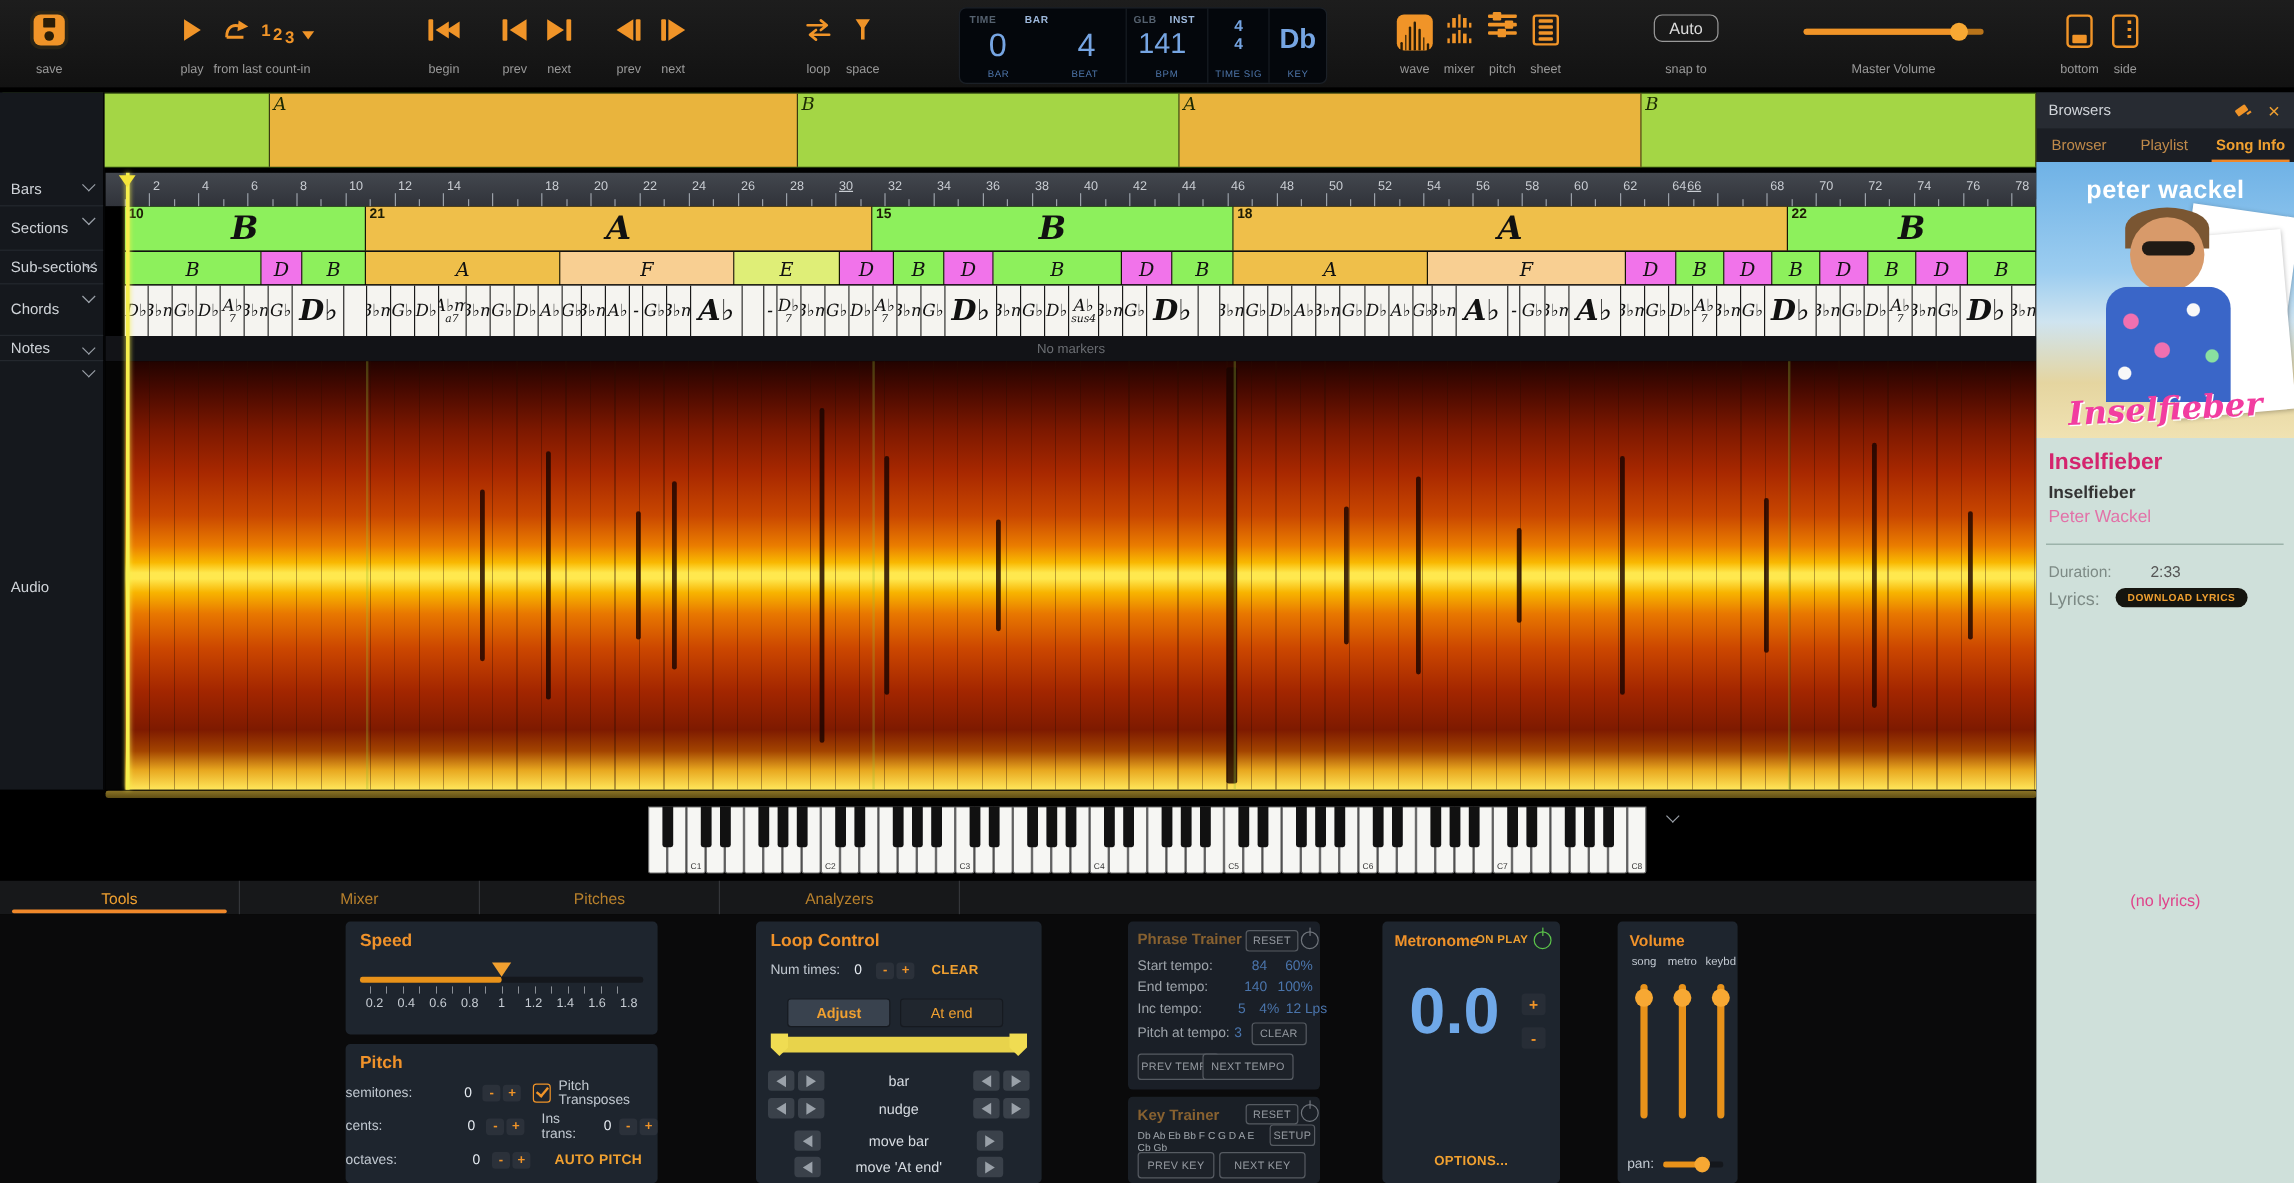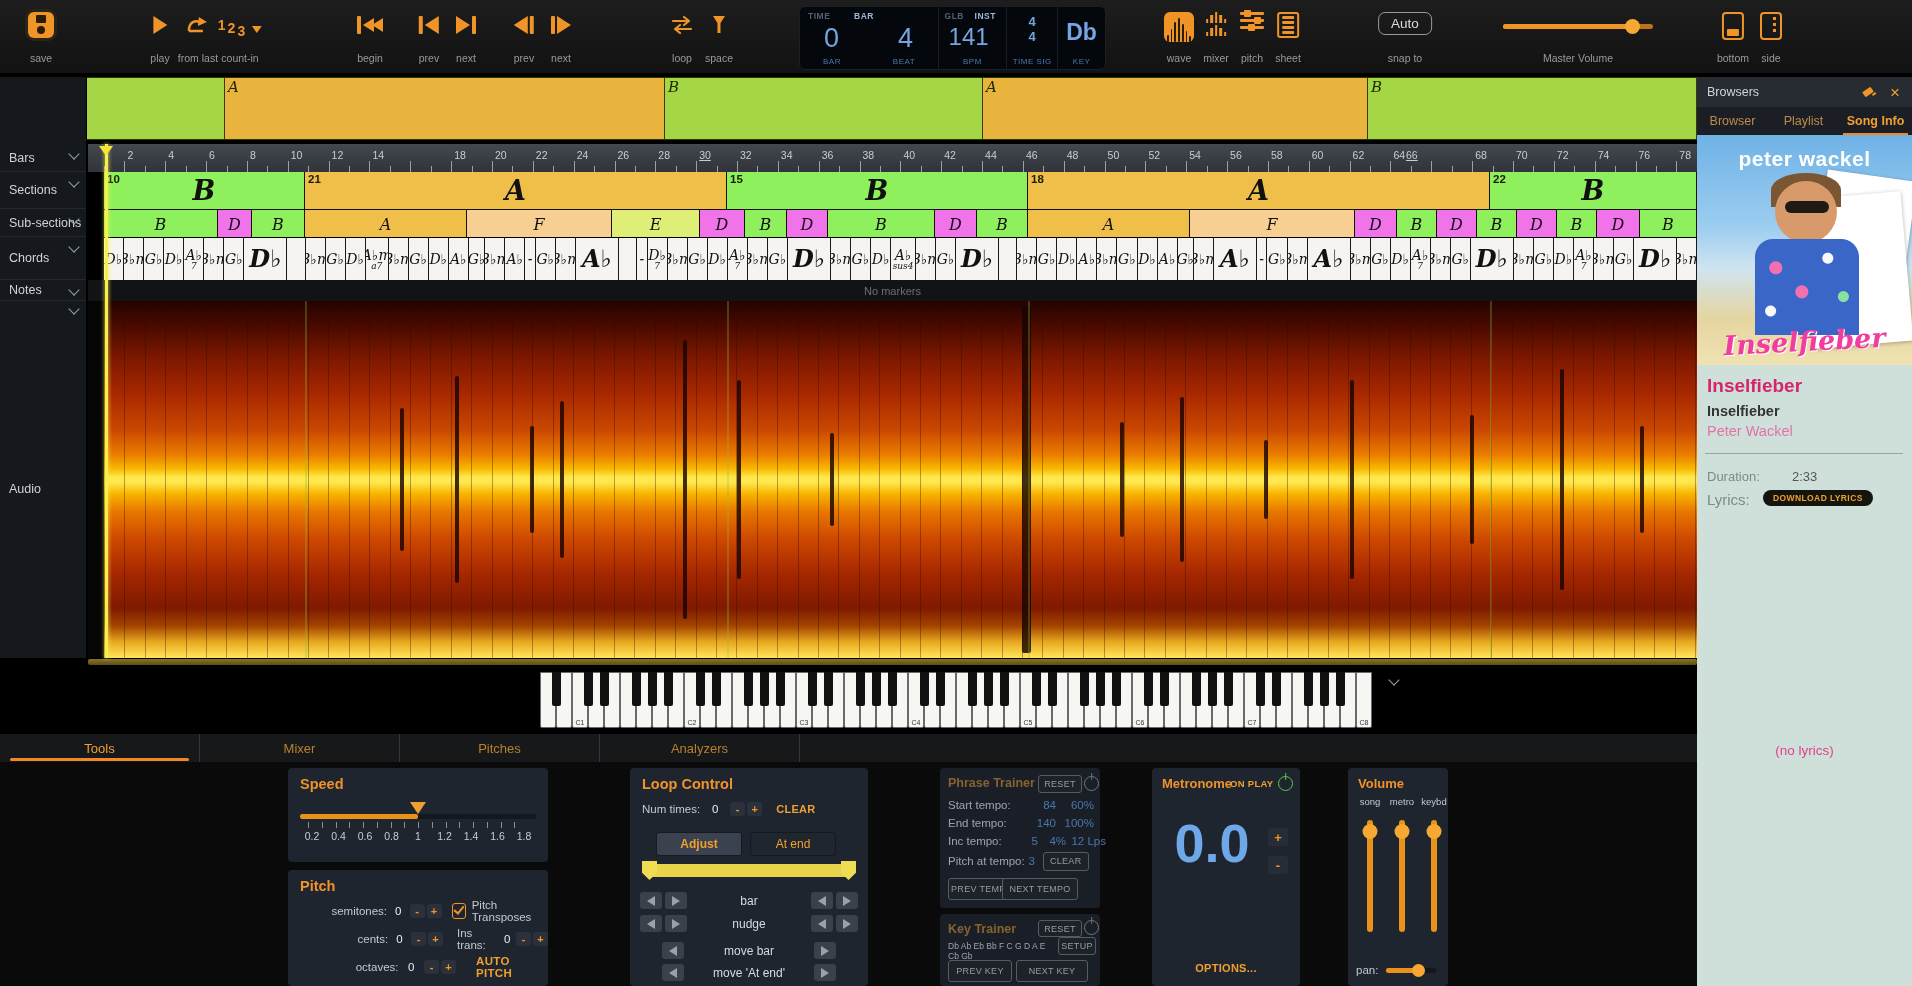--- a/index.html
+++ b/index.html
@@ -152,21 +152,21 @@
   
   #speed-track{position:absolute;left:12px;top:46px;width:236px;height:5px;background:#14171c;border-radius:2px;}
   #speed-fill{position:absolute;left:0;top:0;height:5px;background:#e8921a;border-radius:2px;}
   #speed-thumb{position:absolute;top:-12px;width:0;height:0;border-left:8px solid transparent;border-right:8px solid transparent;border-top:12px solid #f0a030;}
   #speed-tickmarks{position:absolute;left:20px;top:54px;width:220px;height:6px;
       background:repeating-linear-gradient(90deg,#8a8f96 0 1px,transparent 1px 13.75px);}
   #speed-ticks{position:absolute;left:12px;top:62px;width:236px;display:flex;justify-content:space-between;}
   #speed-ticks span{font-size:10.5px;color:#c6ccd3;width:24px;text-align:center;}
   
   .prow{position:absolute;left:0;width:100%;height:18px;display:flex;align-items:center;}
-  .prow .rl{width:96px;text-align:right;padding-left:16px;}
+  .prow .rl{width:96px;}
   .prow .rv{width:26px;text-align:center;}
   .cb{width:14px;height:14px;border:1.6px solid #f09428;border-radius:3px;position:relative;margin:0 6px 0 10px;}
   .cb:after{content:"";position:absolute;left:3.5px;top:0px;width:4px;height:8px;border-right:2px solid #f09428;border-bottom:2px solid #f09428;transform:rotate(40deg);}
   
   .ltab{position:absolute;top:64px;height:22px;width:84px;display:flex;align-items:center;justify-content:center;
         color:#f0a030;font-size:12px;border-radius:3px;background:#20262e;border:1px solid #161a20;}
   .ltab.active{background:#39424e;font-weight:bold;}
   #loop-range{position:absolute;left:16px;top:96px;width:206px;height:13px;background:#e8d34b;border-radius:2px;}
   #loop-range:before,#loop-range:after{content:"";position:absolute;top:-3px;width:15px;height:19px;background:#f0dc52;
       clip-path:polygon(0 0,100% 0,100% 62%,50% 100%,0 62%);}

